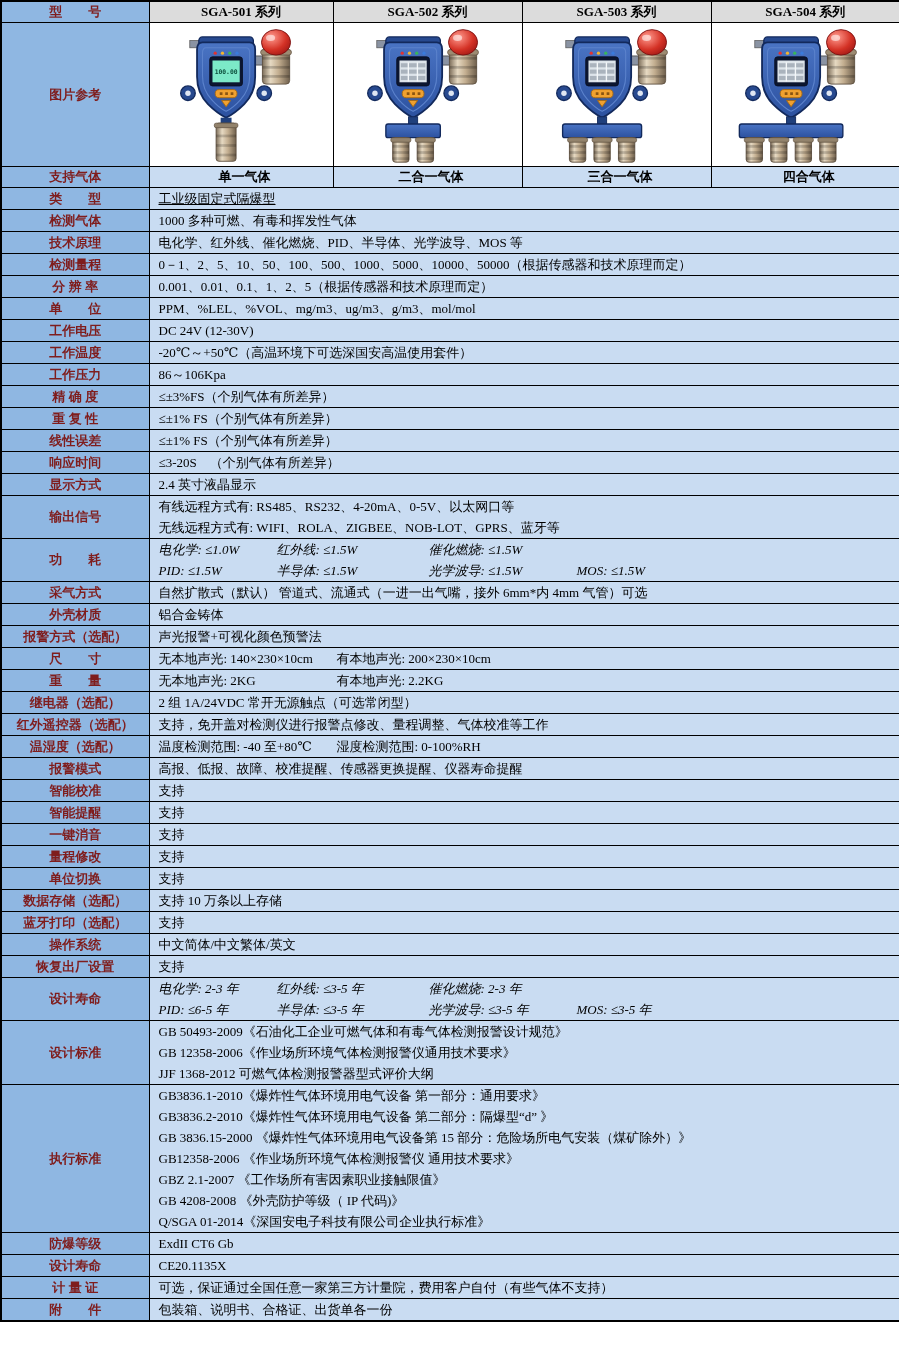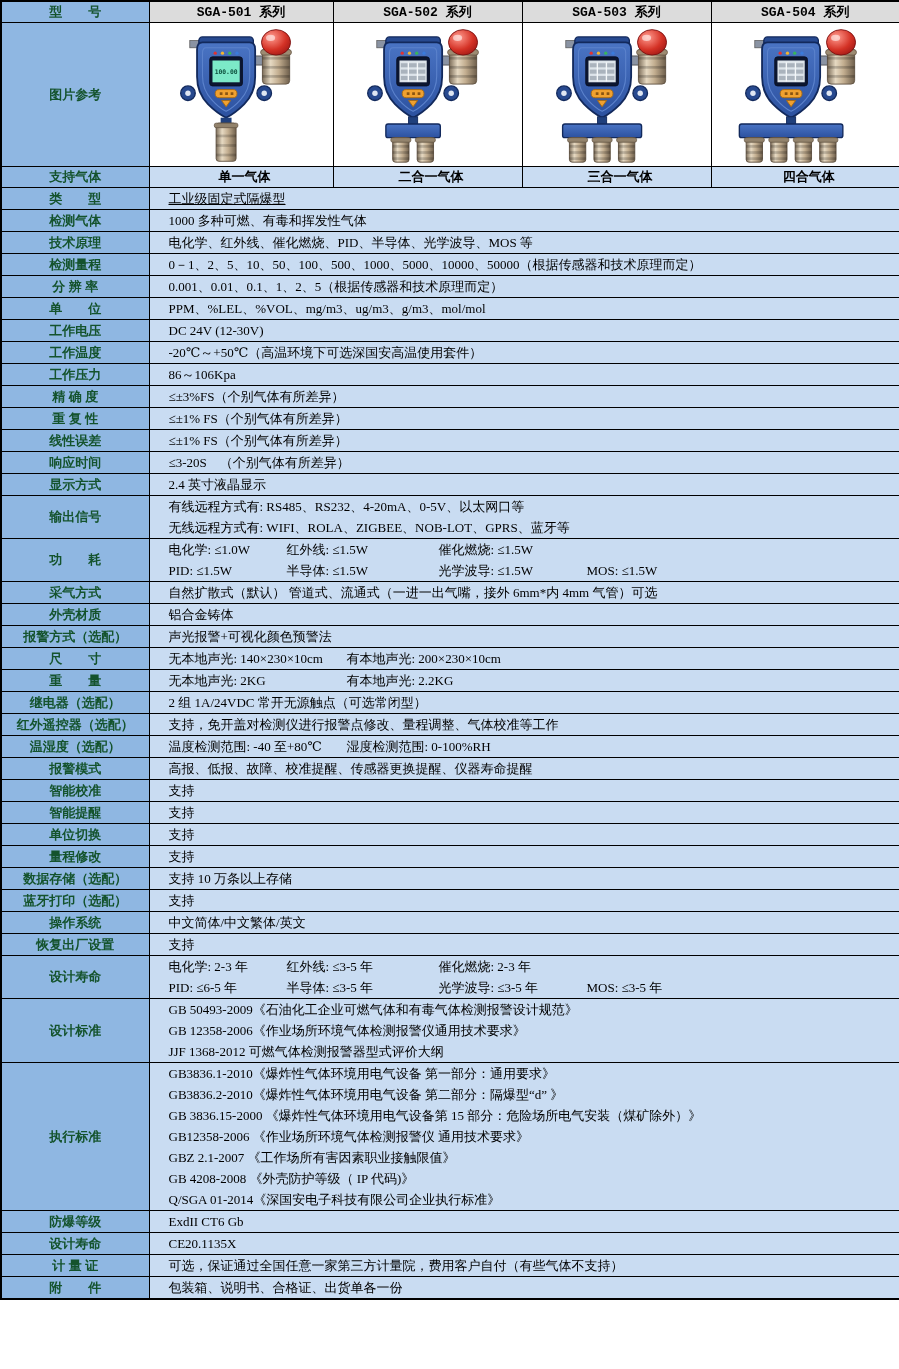--- a/index.html
+++ b/index.html
@@ -20,57 +20,57 @@
     border:1px solid var(--border-col);
     overflow:hidden;
     vertical-align:middle;
     box-sizing:border-box;
   }
   td.label{
     background:var(--label-bg);
     font-weight:bold;
     text-align:center;
     font-size:13px;
-    color:#14532d;
+    color:#7f1d1d;
     padding:0 2px;
   }
   td.model{
     background:var(--header-bg);
     font-weight:bold;
     text-align:center;
     font-size:13px;
-    font-family:Liberation Mono, monospace;
+    font-family:Liberation Serif, serif;
   }
   td.imgcell{
     background:#ffffff;
     text-align:center;
     vertical-align:middle;
     padding:2px 0;
   }
   td.gasval{
     background:var(--content-bg);
     font-weight:bold;
     text-align:center;
     font-size:13px;
     padding-left:8px;
   }
   td.content{
     background:var(--content-bg);
     font-size:13px;
-    padding:0 19px;
+    padding:0 9px;
     font-family:"Liberation Serif","DejaVu Serif",serif;
   }
   tr.h1 td{height:20px;}
   tr.h2 td{height:42px;}
   tr.h3 td{height:63px;margin-left:36px;}
   tr.h7 td{height:148px;}
   tr.imgrow td{height:144px;}
   .line{line-height:21px;white-space:nowrap;}
   .underline{text-decoration:underline;}
-  .quad span{display:inline-block;}
+  .quad span{display:inline-block;font-style:italic;}
   .quad span:nth-child(1){min-width:118px;}
   .quad span:nth-child(2){min-width:152px;}
   .quad span:nth-child(3){min-width:148px;}
   .pair span:nth-child(1){display:inline-block;min-width:178px;}
   svg{display:inline-block;vertical-align:middle;}
 </style>
 </head>
 <body>
 
 <table class="spec">
@@ -558,27 +558,33 @@
           <div class="line"><span>支持</span></div>
         </td>
       </tr>
       <tr class="h1">
         <td class="label">智能提醒</td>
         <td class="content" colspan="4">
           <div class="line"><span>支持</span></div>
         </td>
       </tr>
       <tr class="h1">
+        <td class="label">一键消音</td>
+        <td class="content" colspan="4">
+          <div class="line"><span>支持</span></div>
+        </td>
+      </tr>
+      <tr class="h1">
+        <td class="label">量程修改</td>
+        <td class="content" colspan="4">
+          <div class="line"><span>支持</span></div>
+        </td>
+      </tr>
+      <tr class="h1">
         <td class="label">单位切换</td>
-        <td class="content" colspan="4">
-          <div class="line"><span>支持</span></div>
-        </td>
-      </tr>
-      <tr class="h1">
-        <td class="label">量程修改</td>
         <td class="content" colspan="4">
           <div class="line"><span>支持</span></div>
         </td>
       </tr>
       <tr class="h1">
         <td class="label">数据存储（选配）</td>
         <td class="content" colspan="4">
           <div class="line"><span>支持 10 万条以上存储</span></div>
         </td>
       </tr>

